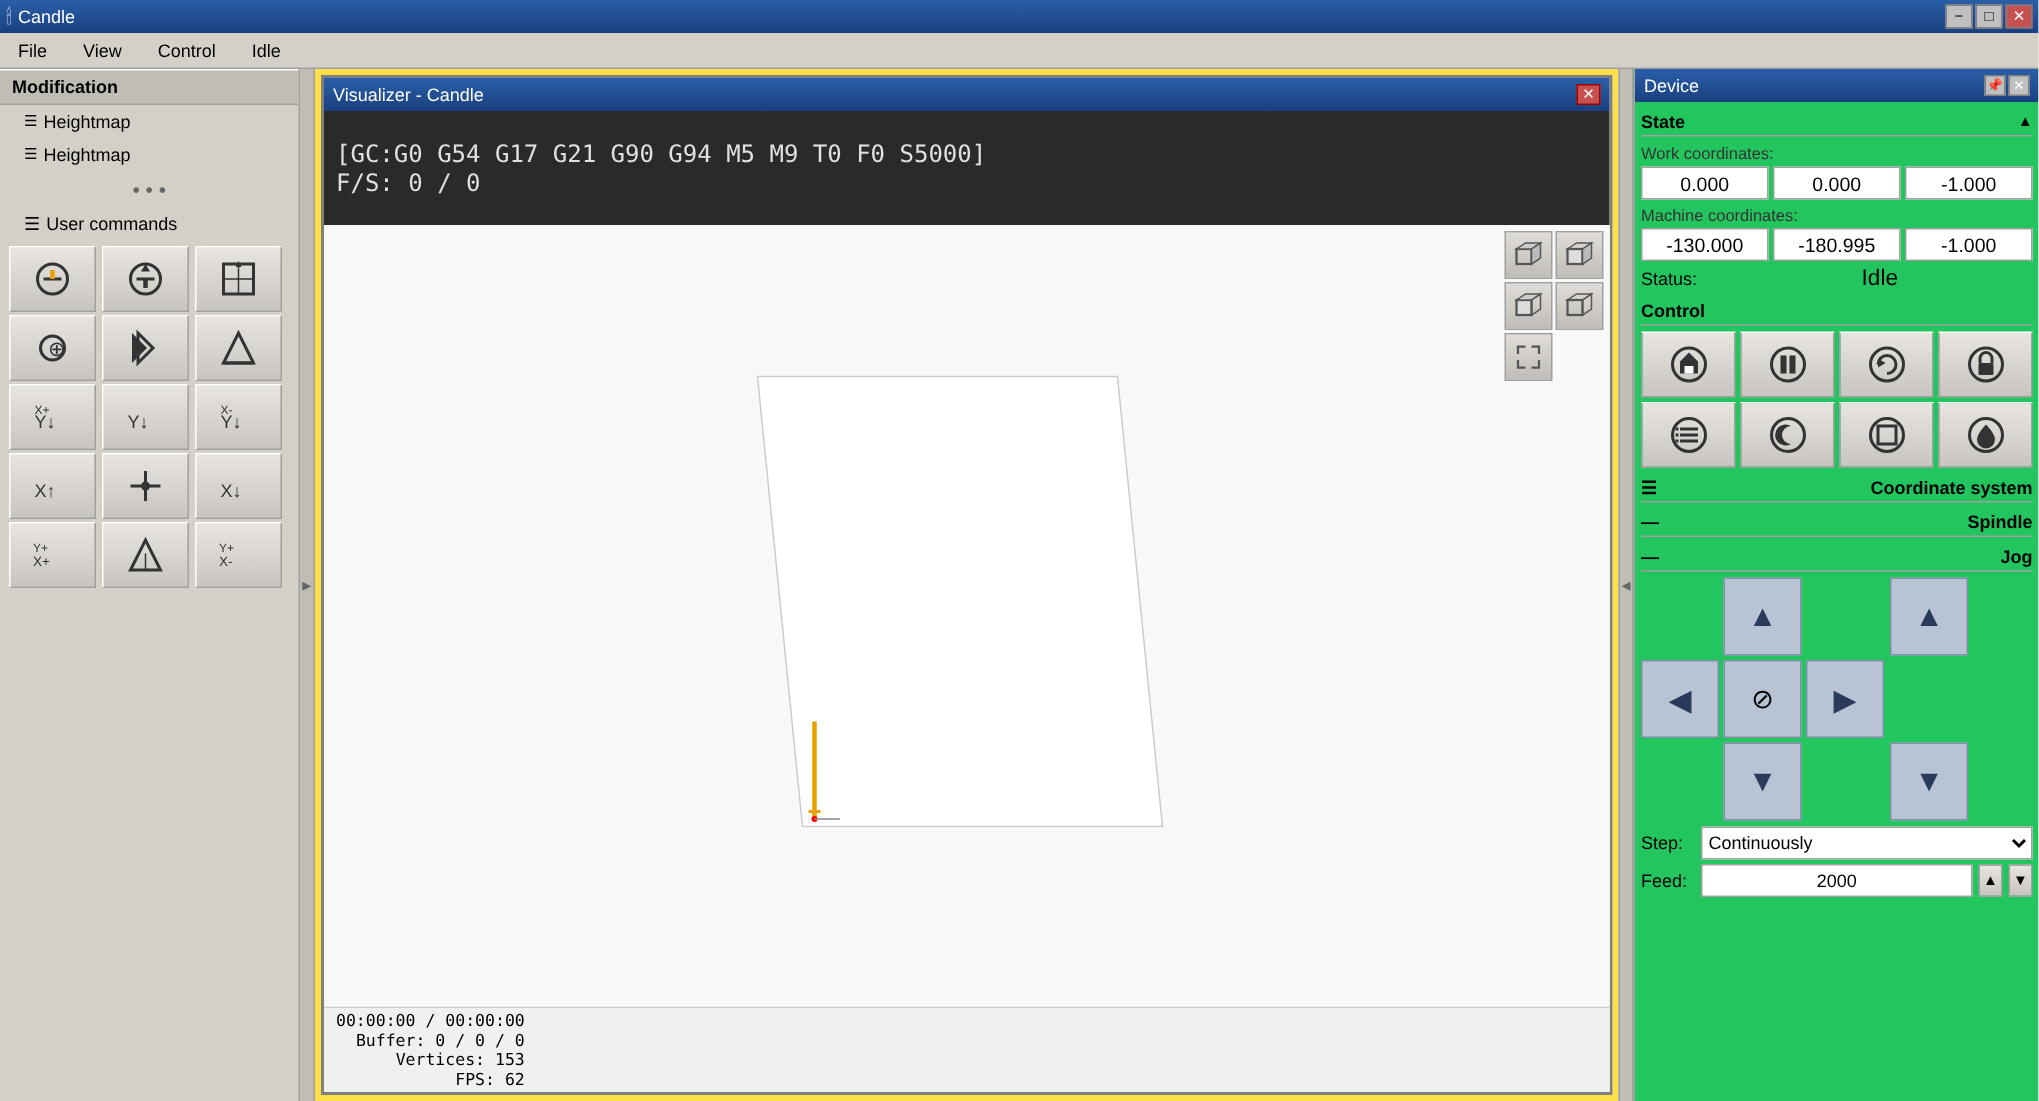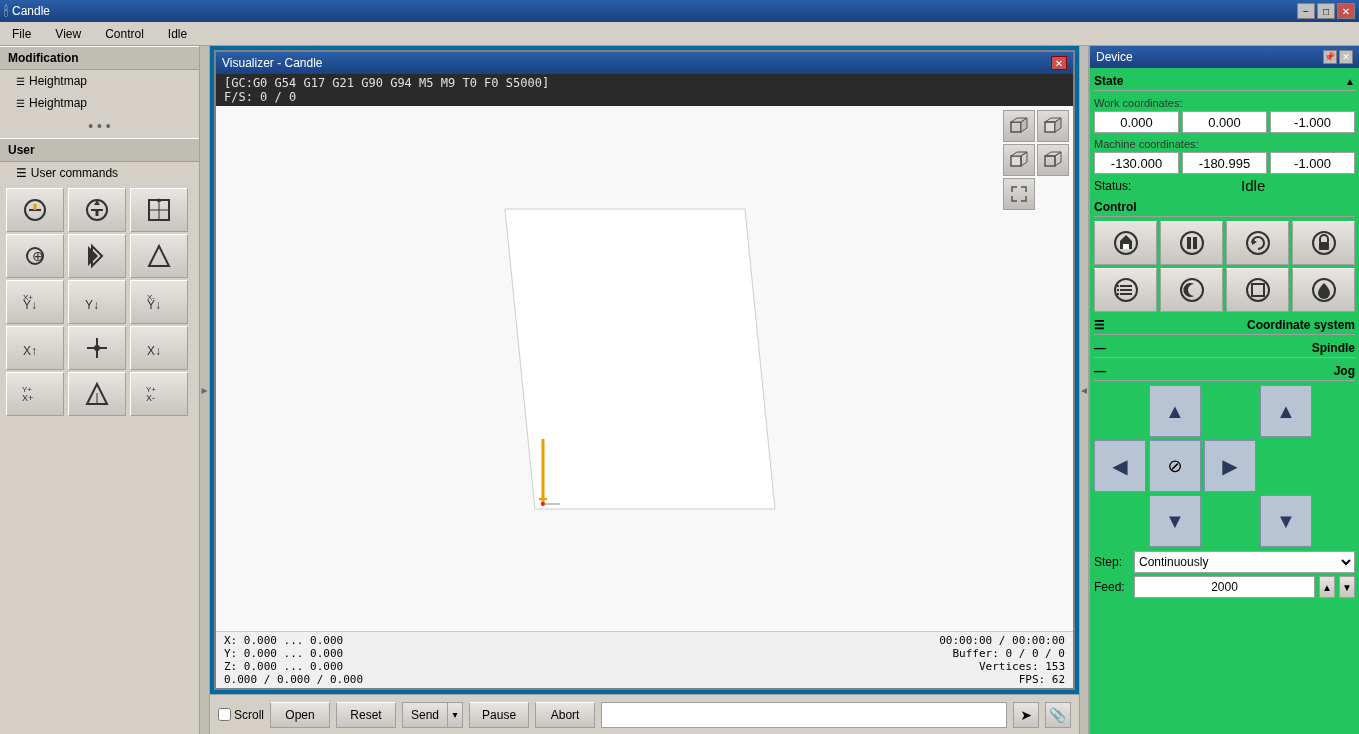--- a/index.html
+++ b/index.html
@@ -120,22 +120,21 @@
       display: flex; justify-content: center;
       padding: 4px;
       color: #666;
       font-size: 14px;
     }
 
     
     #center-area {
       flex: 1;
       display: flex;
-      flex-direction: column;
-      background: #0369a1;
+      background: #fde047;
     }
 
     
     #visualizer-window {
       flex: 1;
       display: flex;
       flex-direction: column;
       margin: 4px;
       border: 2px solid #808080;
       background: white;
@@ -163,22 +162,22 @@
     #vis-content {
       flex: 1;
       display: flex;
       flex-direction: column;
       background: white;
       position: relative;
     }
     #vis-info-bar {
       background: #2a2a2a;
       color: #e0e0e0;
-      padding: 2px 8px;
-      font-size: 12px;
+      padding: 19px 8px;
+      font-size: 16px;
       font-family: monospace;
     }
     #vis-canvas {
       flex: 1;
       background: #f8f8f8;
       position: relative;
       overflow: hidden;
     }
     #vis-controls-top-right {
       position: absolute;
@@ -505,21 +504,20 @@
       <span class="collapse-icon">☰</span>
       <span>Heightmap</span>
     </div>
     <div class="collapsible-item">
       <span class="collapse-icon">☰</span>
       <span>Heightmap</span>
     </div>
 
     <div class="dots-row">• • •</div>
 
-    <div class="user-header">User</div>
     <div class="user-commands-label">
       <span>☰</span>
       <span>User commands</span>
     </div>
 
     <div class="cmd-grid">
 
       <button class="cmd-btn">
         <svg width="30" height="30" viewBox="0 0 30 30">
             <circle cx="15" cy="15" r="10" fill="none" stroke="#333" stroke-width="2"></circle>
@@ -692,53 +690,30 @@
               <line x1="174" y1="350" x2="182" y2="350" stroke="#e8a000" stroke-width="2"></line>
 
               <circle cx="178" cy="355" r="2" fill="red"></circle>
 
               <line x1="178" y1="355" x2="195" y2="355" stroke="#888" stroke-width="1"></line>
             </svg>
           </div>
         </div>
 
         <div id="vis-status-bar">
-          <div class="vis-status-left">
-            <span>X: 0.000 ... 0.000</span>
-            <span>Y: 0.000 ... 0.000</span>
-            <span>Z: 0.000 ... 0.000</span>
-            <span>0.000 / 0.000 / 0.000</span>
-          </div>
           <div class="vis-status-right">
             <span>00:00:00 / 00:00:00</span>
             <span>Buffer: 0 / 0 / 0</span>
             <span>Vertices: 153</span>
             <span>FPS: 62</span>
           </div>
         </div>
       </div>
     </div>
 
-    <div id="bottom-toolbar">
-      <div class="scroll-check">
-        <input type="checkbox" id="scroll-cb" style="">
-        <label for="scroll-cb">Scroll</label>
-      </div>
-      <button class="toolbar-btn">Open</button>
-      <button class="toolbar-btn">Reset</button>
-      <div class="send-btn-group">
-        <button class="send-main">Send</button>
-        <button class="send-arrow">▾</button>
-      </div>
-      <button class="toolbar-btn">Pause</button>
-      <button class="toolbar-btn">Abort</button>
-      <input type="text" id="cmd-input" style="flex: 1 1 0%; height: 26px; border: 1px solid rgb(160, 160, 160); padding: 0px 4px; font-size: 12px;">
-      <button class="input-icon-btn">➤</button>
-      <button class="input-icon-btn">📎</button>
-    </div>
 
   </div>
 
   <div id="left-collapse" style="border-left:1px solid #a0a0a0; border-right:1px solid #a0a0a0;">◂</div>
 
   <div id="right-panel">
     <div id="device-header">
       <span>Device</span>
       <div style="display:flex; gap:2px;">
         <div class="device-ctrl-btn">📌</div>

